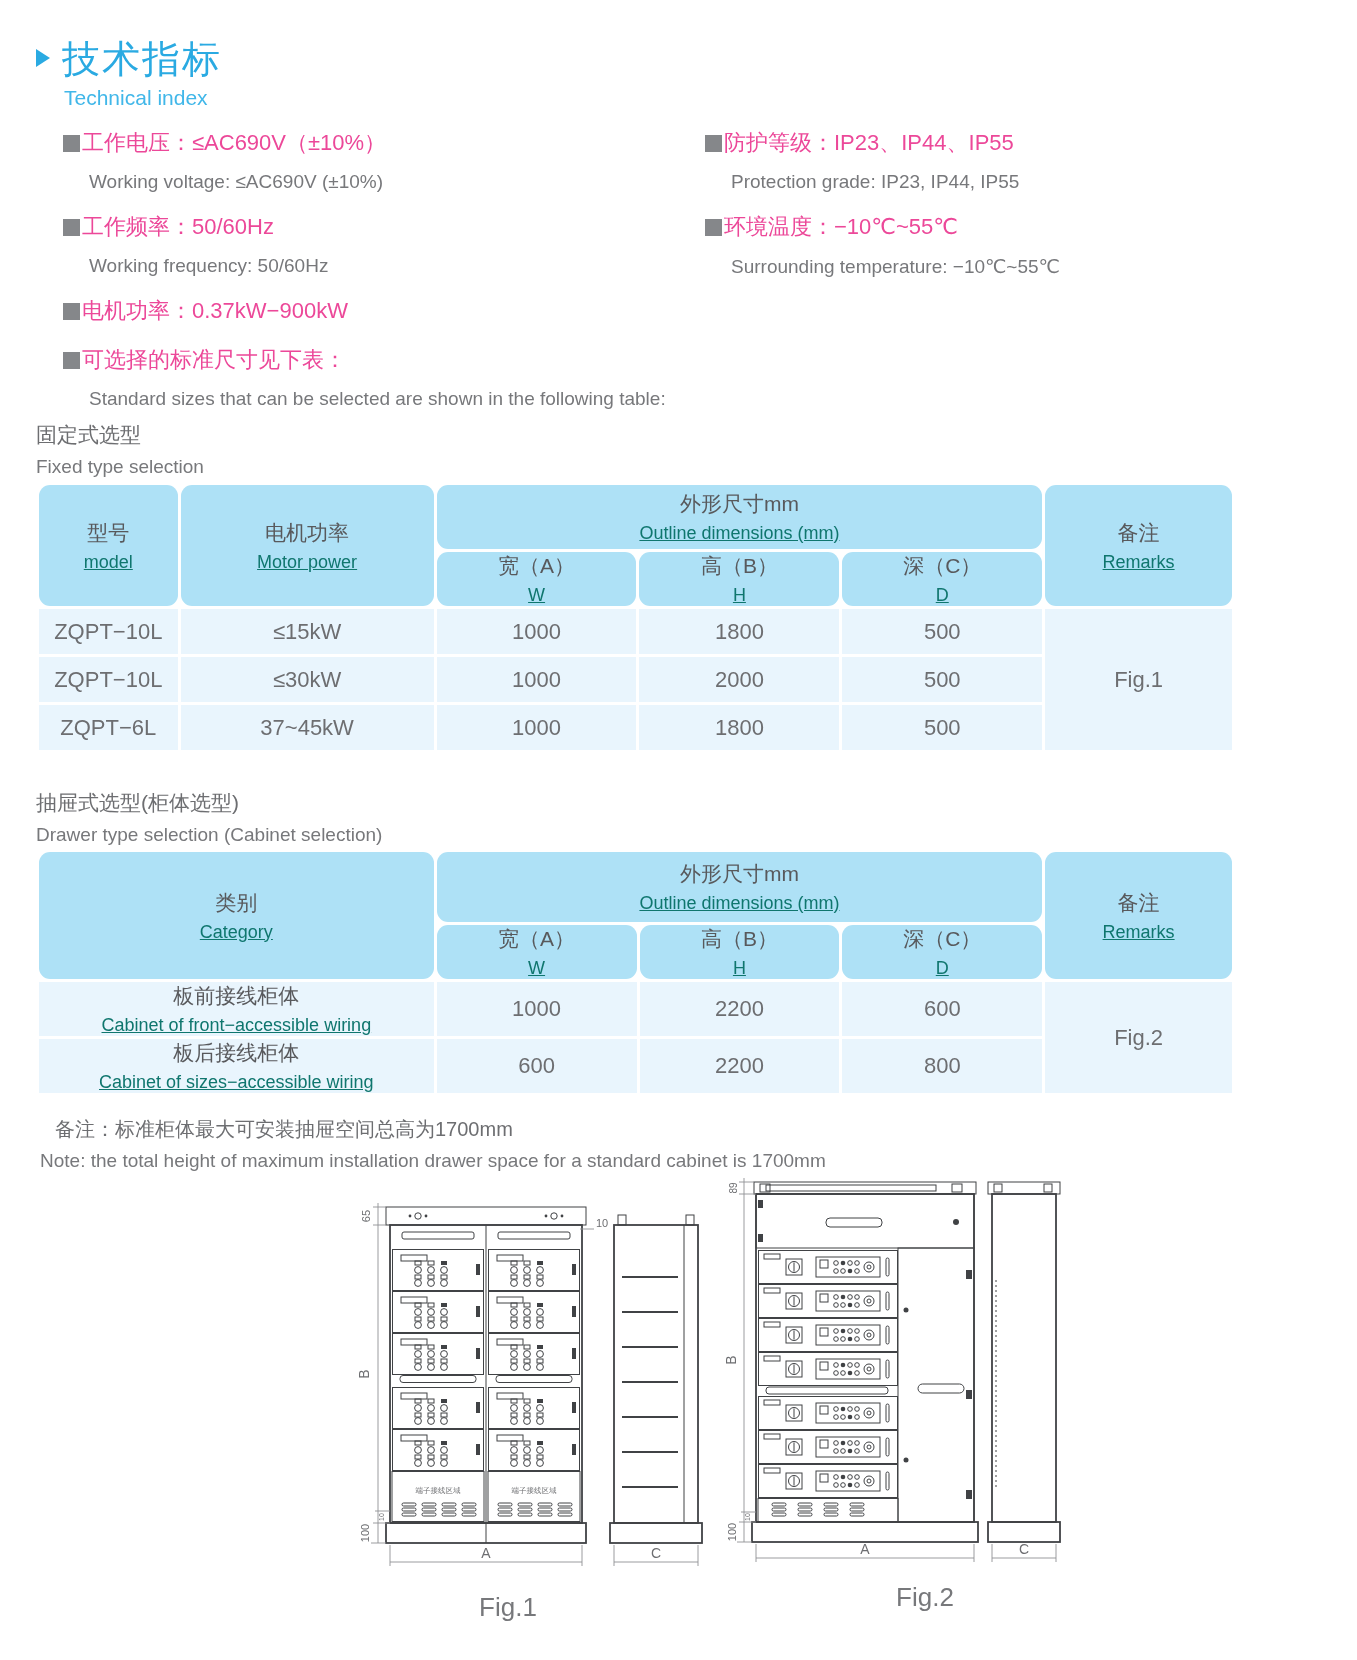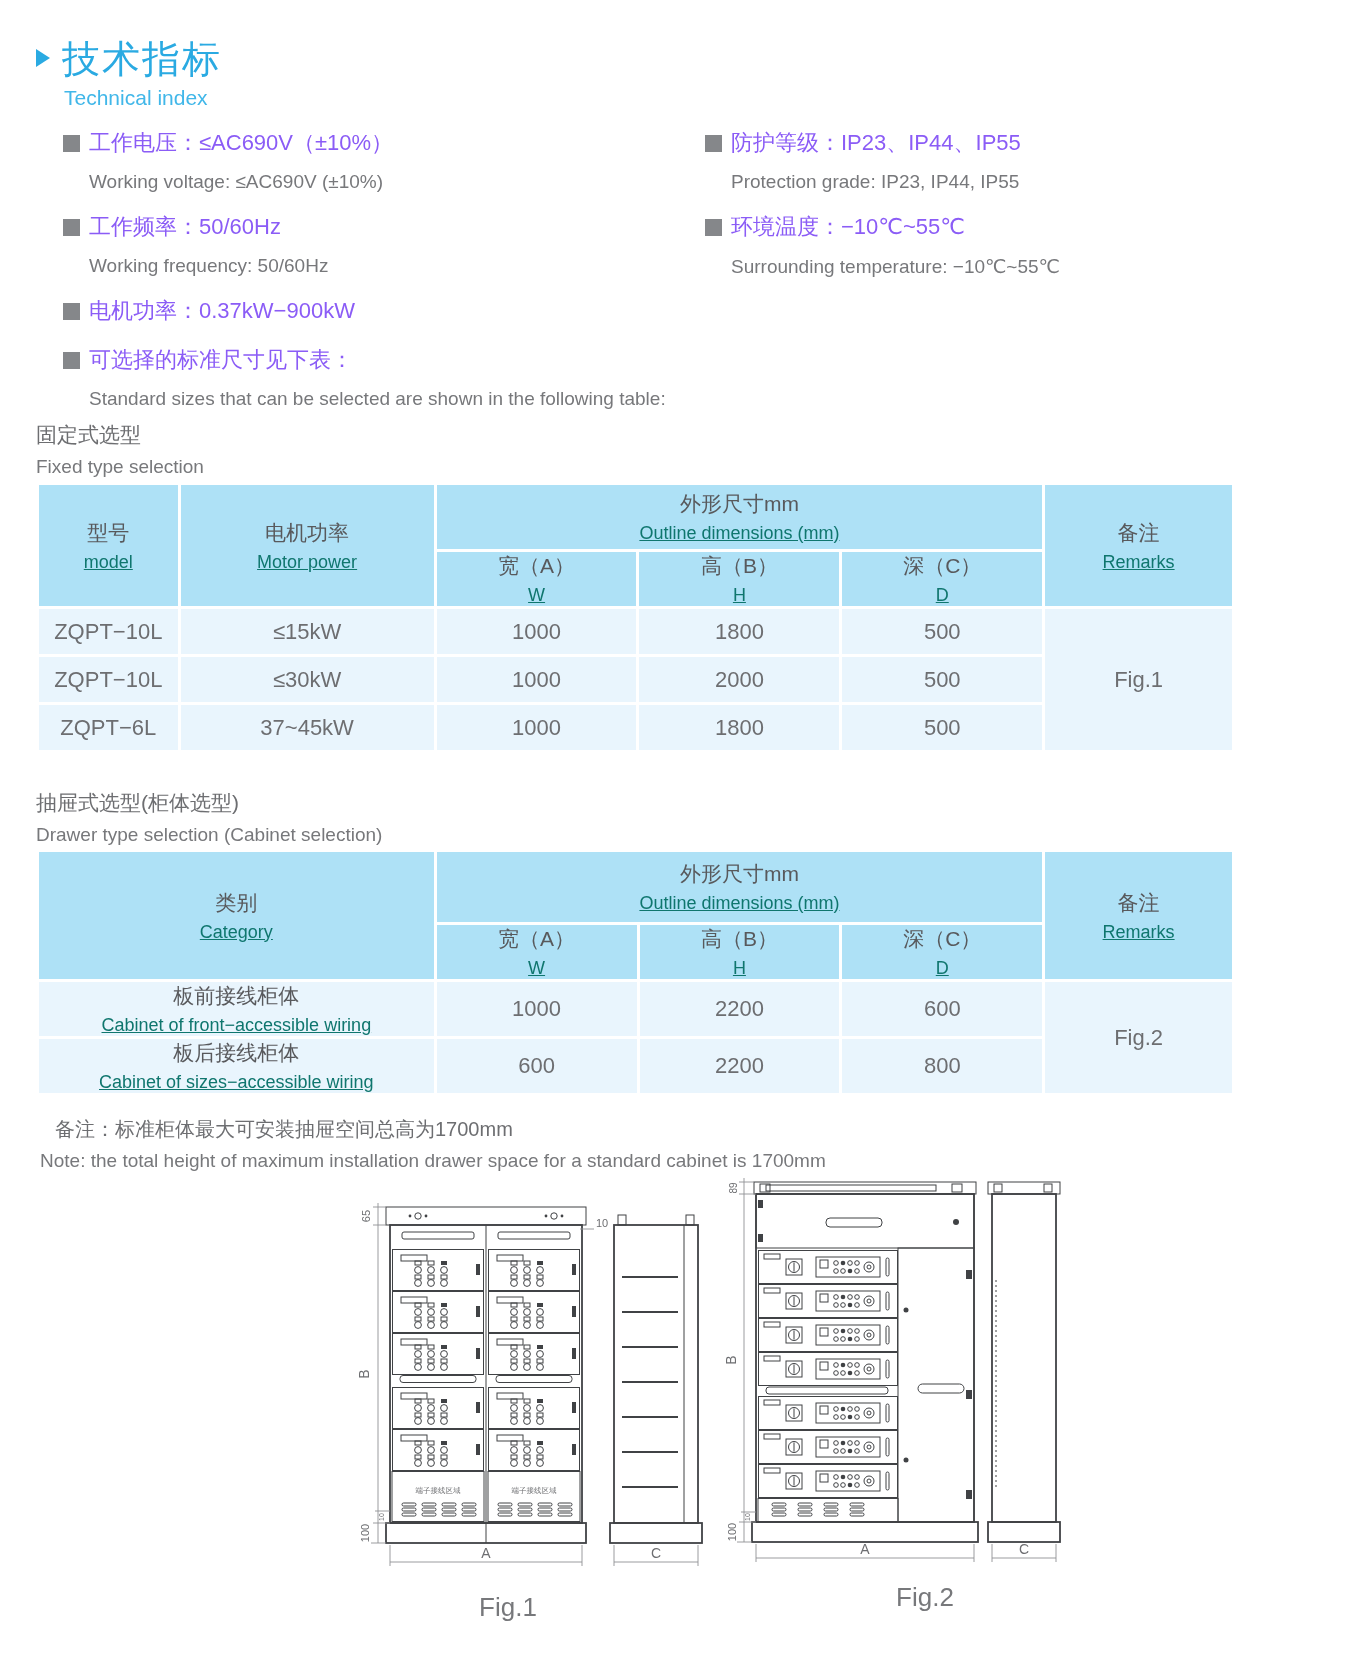--- a/index.html
+++ b/index.html
@@ -11,35 +11,35 @@
   
   .title-arrow{position:absolute;left:36px;top:49px;width:0;height:0;
     border-left:14px solid #2aaae2;border-top:9px solid transparent;border-bottom:9px solid transparent;}
   .page-title{position:absolute;left:62px;top:34px;font-size:38px;color:#2aaae2;letter-spacing:2px;}
   .page-subtitle{position:absolute;left:64px;top:86px;font-size:21px;color:#41b7e9;}
   
   .specs-left{position:absolute;left:63px;top:128px;width:635px;}
   .specs-right{position:absolute;left:705px;top:128px;width:620px;}
   .spec-item{margin-bottom:19px;}
   .spec-item.gap{margin-top:13px;}
-  .spec-zh{display:flex;align-items:center;gap:9px;font-size:22px;color:#8b5cf6;}
+  .spec-zh{display:flex;align-items:center;gap:2px;font-size:22px;color:#ec4899;}
   .bullet{width:17px;height:17px;background:#85878a;flex:0 0 auto;}
   .spec-en{margin-top:13px;padding-left:26px;font-size:19px;color:#77787b;}
   
   .section{position:absolute;left:36px;color:#6d6e71;}
   #section-fixed{top:421px;}
   #section-drawer{top:789px;}
   .section .zh{font-size:21px;}
   .section .en{font-size:19px;margin-top:7px;color:#77787b;}
   
   table.spec-table{position:absolute;left:36px;border-collapse:separate;border-spacing:3px;table-layout:fixed;}
   #fixed-table{top:482px;width:1199px;}
   #drawer-table{top:849px;width:1199px;}
   .spec-table th,.spec-table td{text-align:center;vertical-align:middle;font-weight:normal;padding:0;}
-  .spec-table th{background:#aee1f6;}
+  .spec-table th{background:#aee1f6;border-radius:11px;}
   .spec-table td{background:#e9f5fd;}
   #fixed-table tr.t1{height:64px;} #fixed-table tr.t2{height:50px;} #fixed-table tr.data{height:45px;}
   #drawer-table tr.t1{height:70px;} #drawer-table tr.t2{height:53px;} #drawer-table tr.data{height:45px;}
   .zh1{font-size:21px;color:#58595c;}
   .en1{font-size:18px;margin-top:5px;color:#0f766e;text-decoration:underline;}
   .num{font-size:22px;color:#6d6e71;}
   
   .note{position:absolute;left:40px;top:1116px;}
   .note .zh{font-size:20px;margin-left:15px;}
   .note .en{font-size:19px;margin-top:7px;color:#77787b;}

